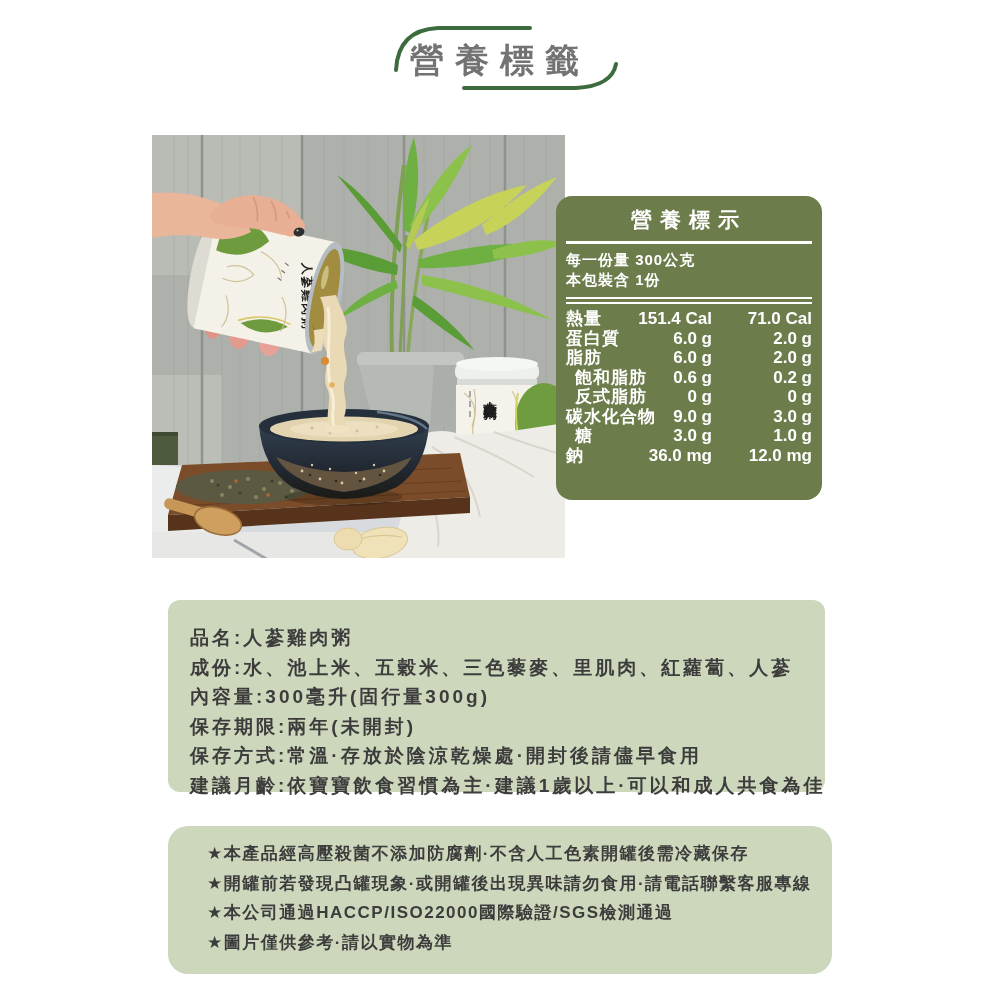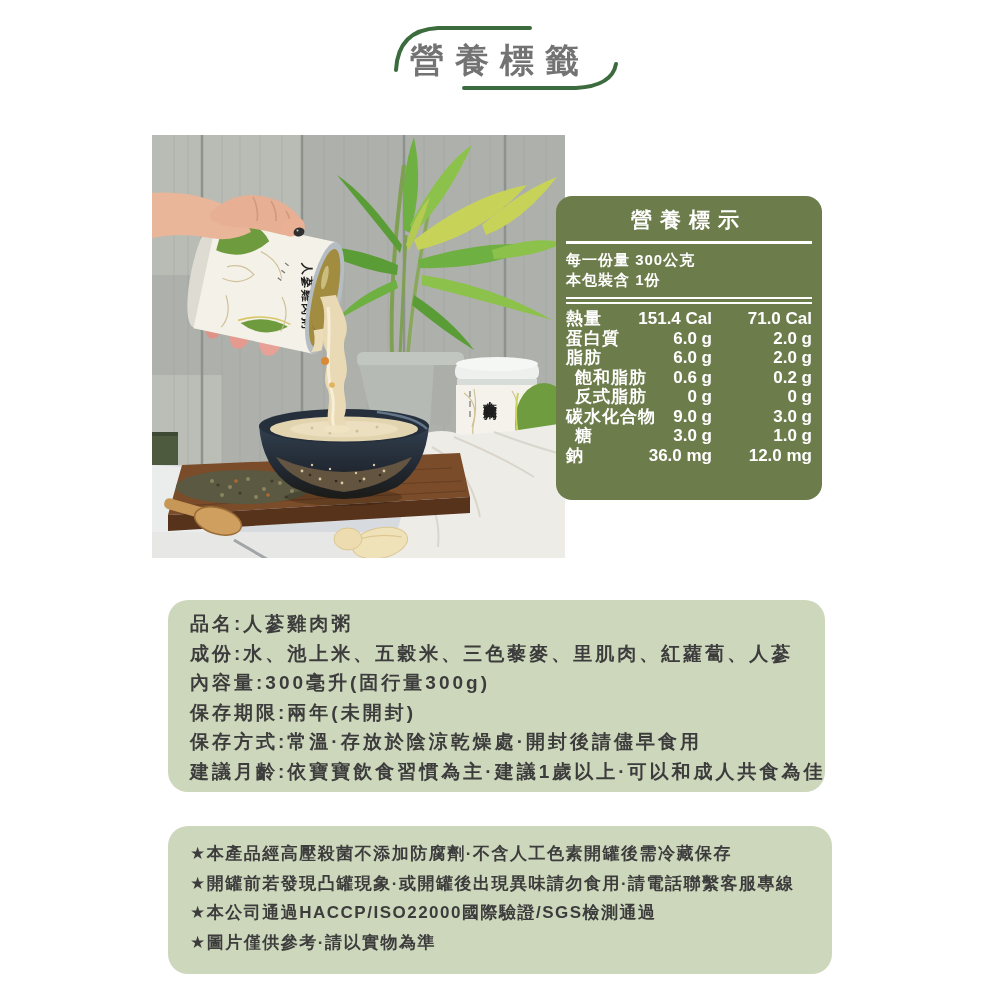--- a/index.html
+++ b/index.html
@@ -30,25 +30,25 @@
   .nrow .v2 { width:100px; text-align:right; white-space:nowrap; }
   .nrow.indent .lbl { padding-left:9px; }
   .colhead { display:flex; padding:4px 0 2px 0; font-size:16.5px; font-weight:600; line-height:20px; }
   .colhead .sp { flex:1; }
   .colhead .v1 { flex:1; text-align:right; letter-spacing:1px; }
   .colhead .v2 { width:100px; text-align:right; letter-spacing:1px; }
   .rows { margin-top:5px; }
 
   
   .info-box { position:absolute; left:168px; top:600px; width:657px; height:192px;
-    background:#cdd7bc; border-radius:20px; padding:9px 20px 0 22px; }
+    background:#cdd7bc; border-radius:12px; padding:23px 20px 0 22px; }
   .info-box p { font-size:19px; font-weight:700; color:#3c3c3c; letter-spacing:3px;
     line-height:29.5px; white-space:nowrap; }
   .notes-box { position:absolute; left:168px; top:826px; width:664px; height:148px;
-    background:#cdd7bc; border-radius:20px; padding:13px 18px 0 22px; }
+    background:#cdd7bc; border-radius:20px; padding:13px 18px 0 39px; }
   .notes-box p { font-size:17px; font-weight:700; color:#3c3c3c; letter-spacing:1.5px;
     line-height:29.5px; white-space:nowrap; }
 
   .vtext { writing-mode:vertical-rl; text-orientation:upright; }
 </style>
 </head>
 <body>
 
 <div class="page">
 

